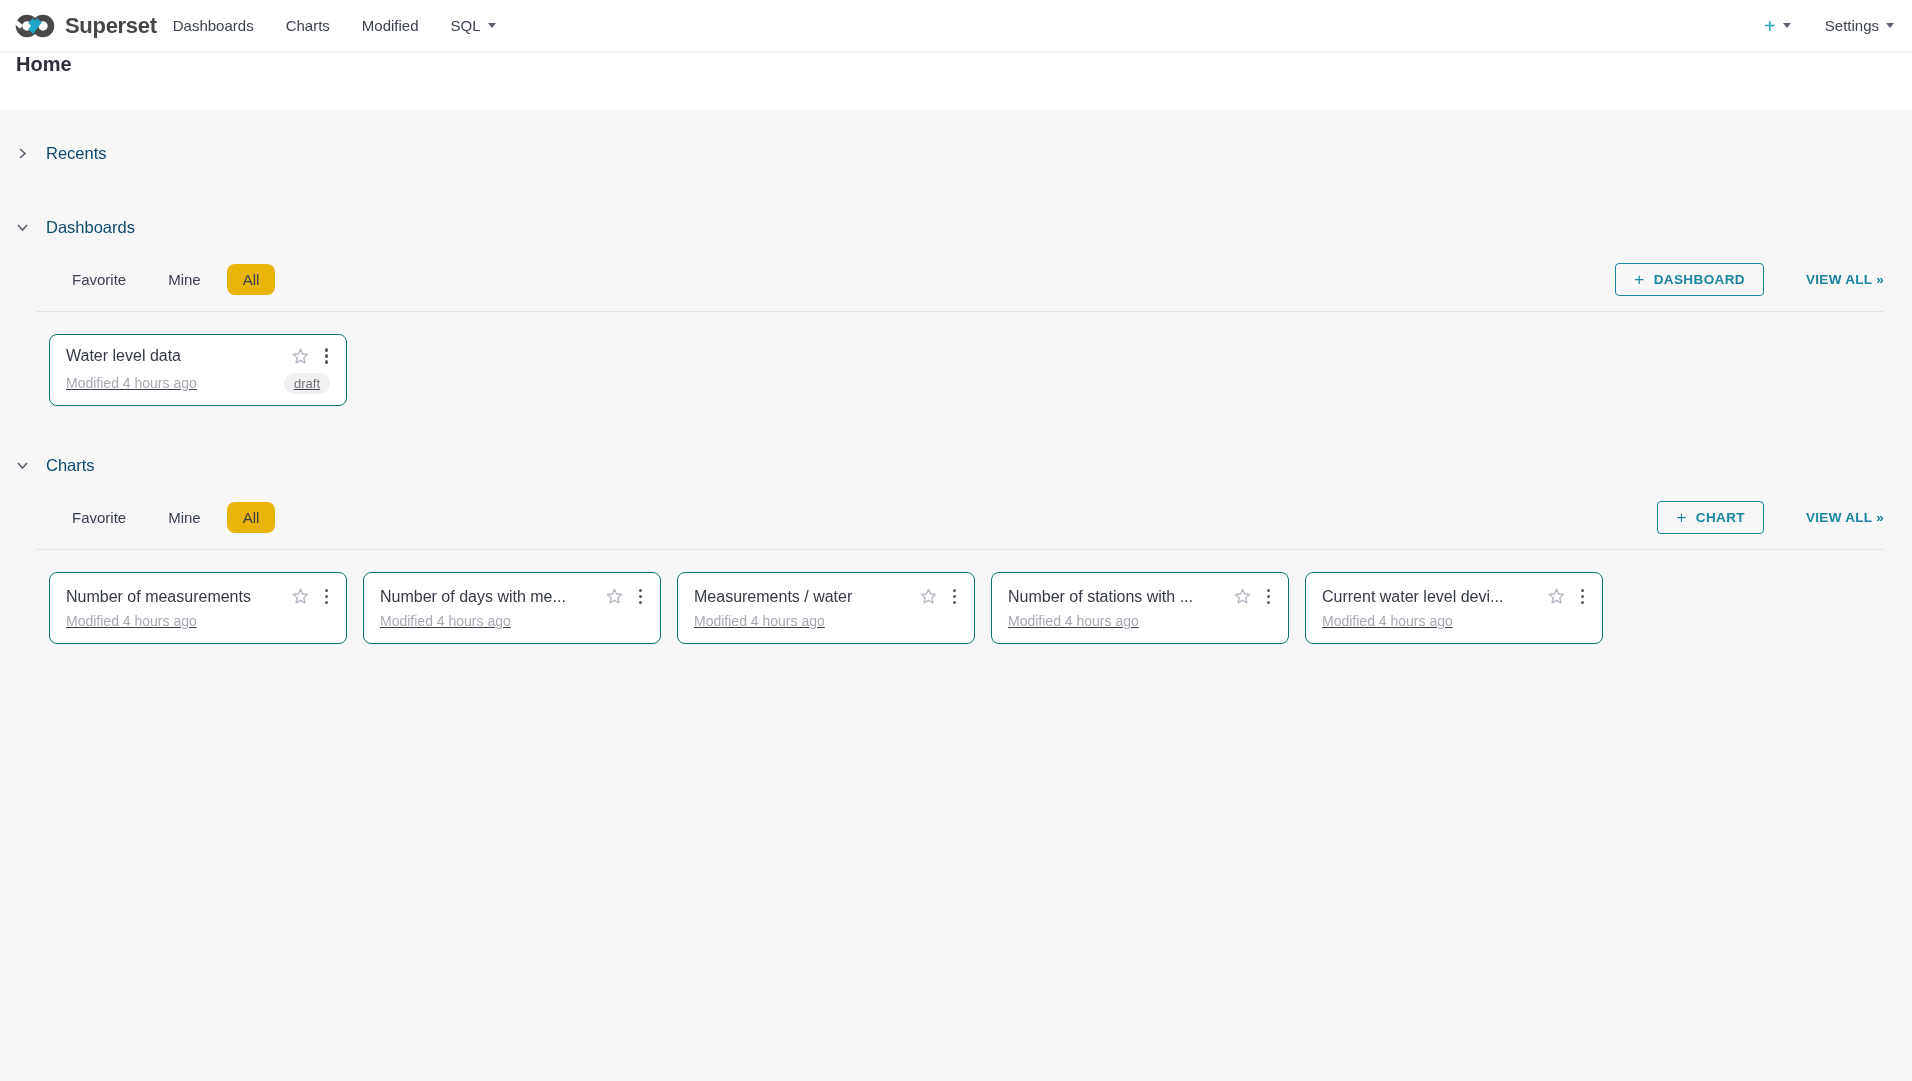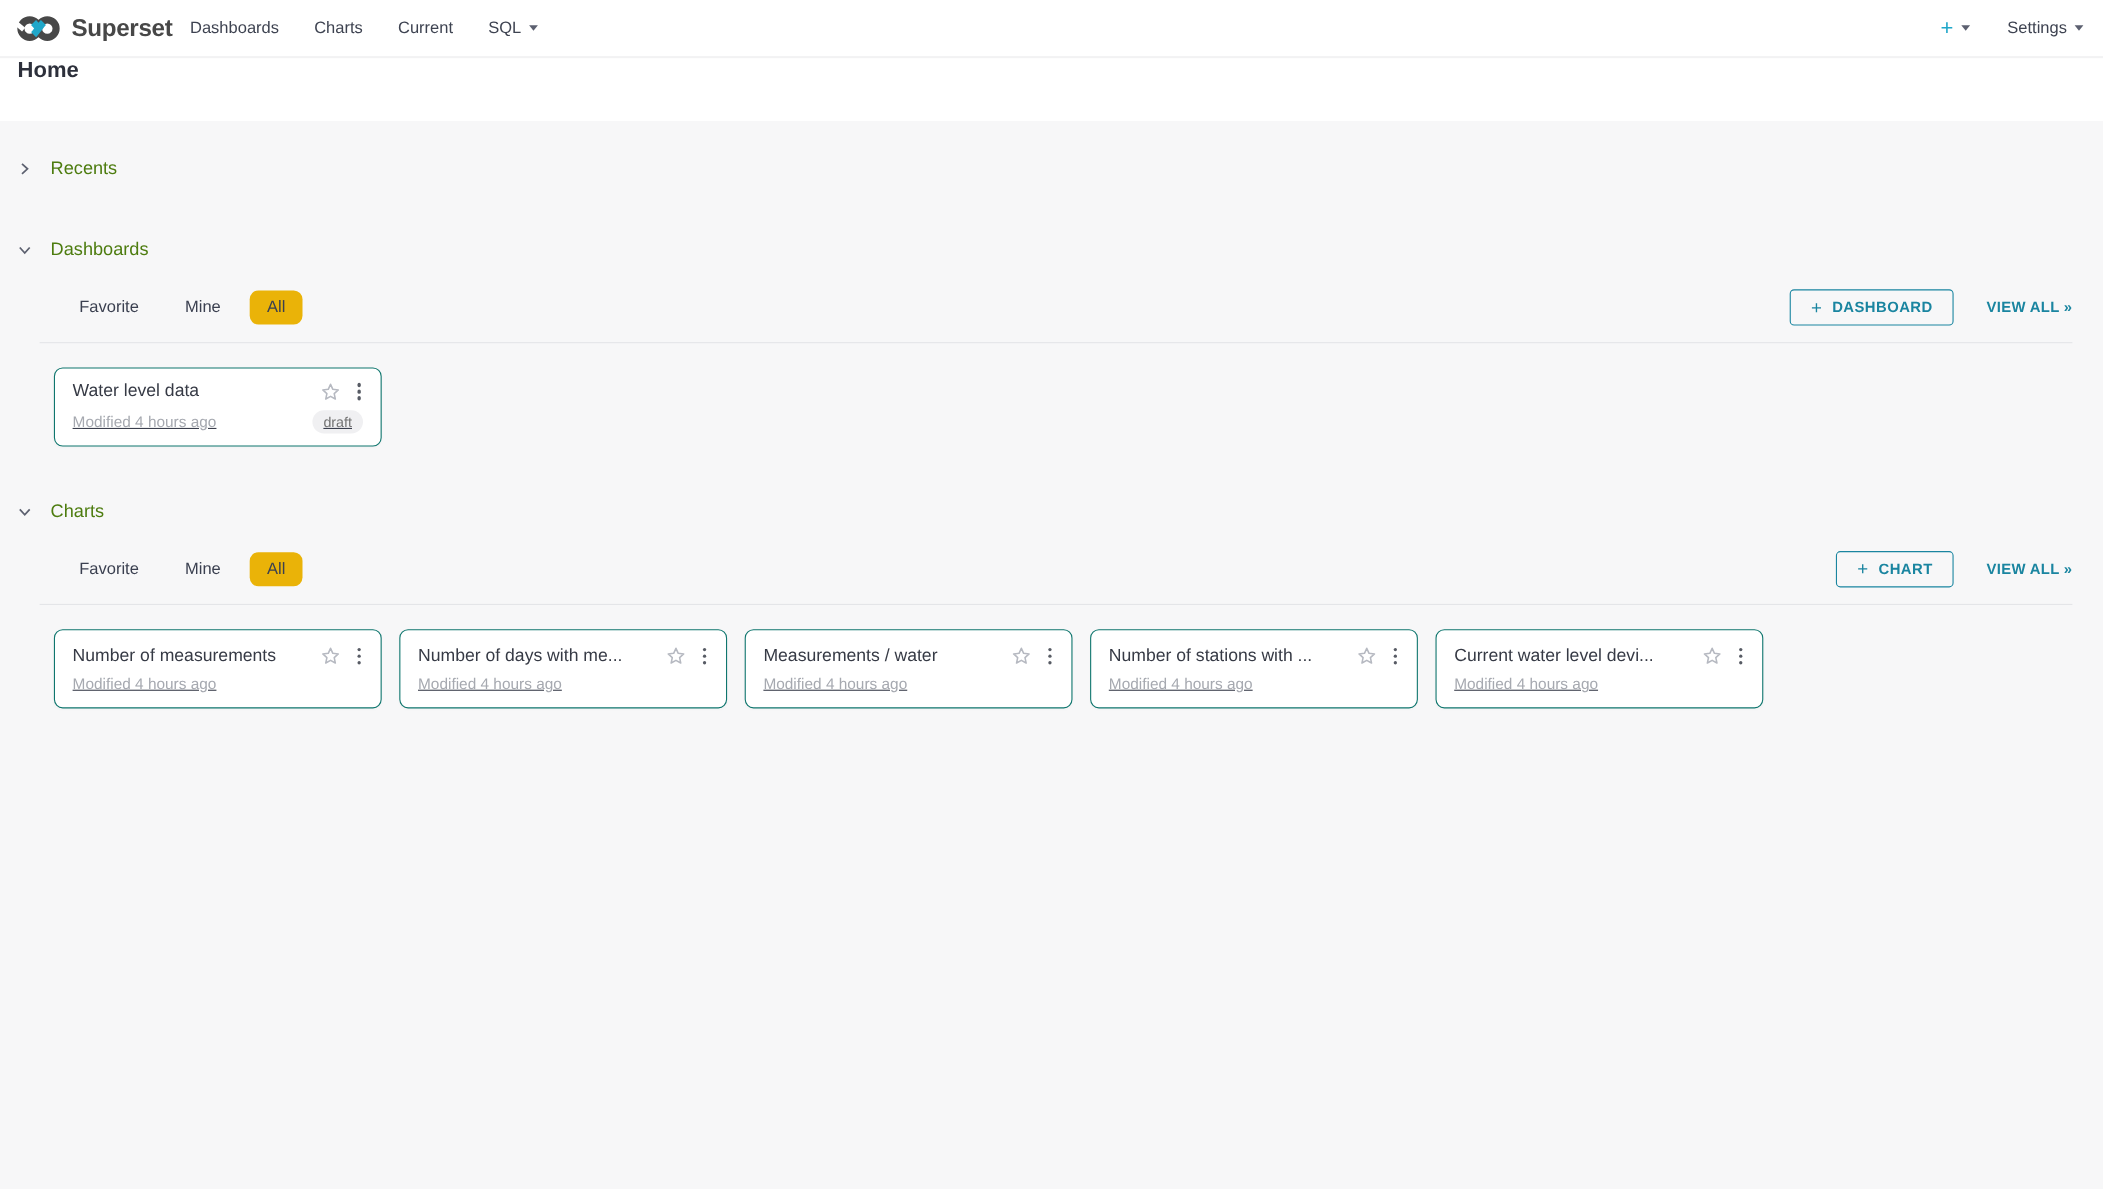--- a/index.html
+++ b/index.html
@@ -77,21 +77,21 @@
   
   .content { padding: 0 28px 0 16px; }
 
   .section-header {
     display: flex;
     align-items: center;
     gap: 17px;
     cursor: pointer;
     height: 30px;
   }
-  .section-header .label { font-size: 16.5px; color: #4d7c0f; }
+  .section-header .label { font-size: 16.5px; color: #0c4a6e; }
   .chev { flex: 0 0 auto; display: flex; }
 
   .mt-recents { margin-top: 28px; }
   .mt-section { margin-top: 44px; }
 
   .subbar {
     display: flex;
     align-items: center;
     margin-top: 20px;
     padding-left: 40px;
@@ -126,20 +126,21 @@
     cursor: pointer;
   }
   .ghost-btn .btn-plus { font-size: 17px; font-weight: 400; line-height: 1; }
   .view-all {
     color: #1a85a0;
     font-size: 13.5px;
     font-weight: 700;
     letter-spacing: 0.3px;
     cursor: pointer;
     white-space: nowrap;
+    margin-left: 12px;
   }
 
   .divider {
     height: 1px;
     background: #e4e5e8;
     margin: 15px 0 0 20px;
   }
 
   .card-row {
     display: flex;
@@ -199,21 +200,21 @@
     <span class="brand">Superset</span>
   </div>
   <nav class="nav-links">
     <div class="nav-item">
       <span>Dashboards</span>
     </div>
     <div class="nav-item">
       <span>Charts</span>
     </div>
     <div class="nav-item">
-      <span>Current</span>
+      <span>Modified</span>
     </div>
     <div class="nav-item">
       <span>SQL</span>
       <span class="caret"></span>
     </div>
   </nav>
   <div class="nav-right">
     <div class="plus-menu">
       <span class="plus-glyph">+</span>
       <span class="caret"></span>

